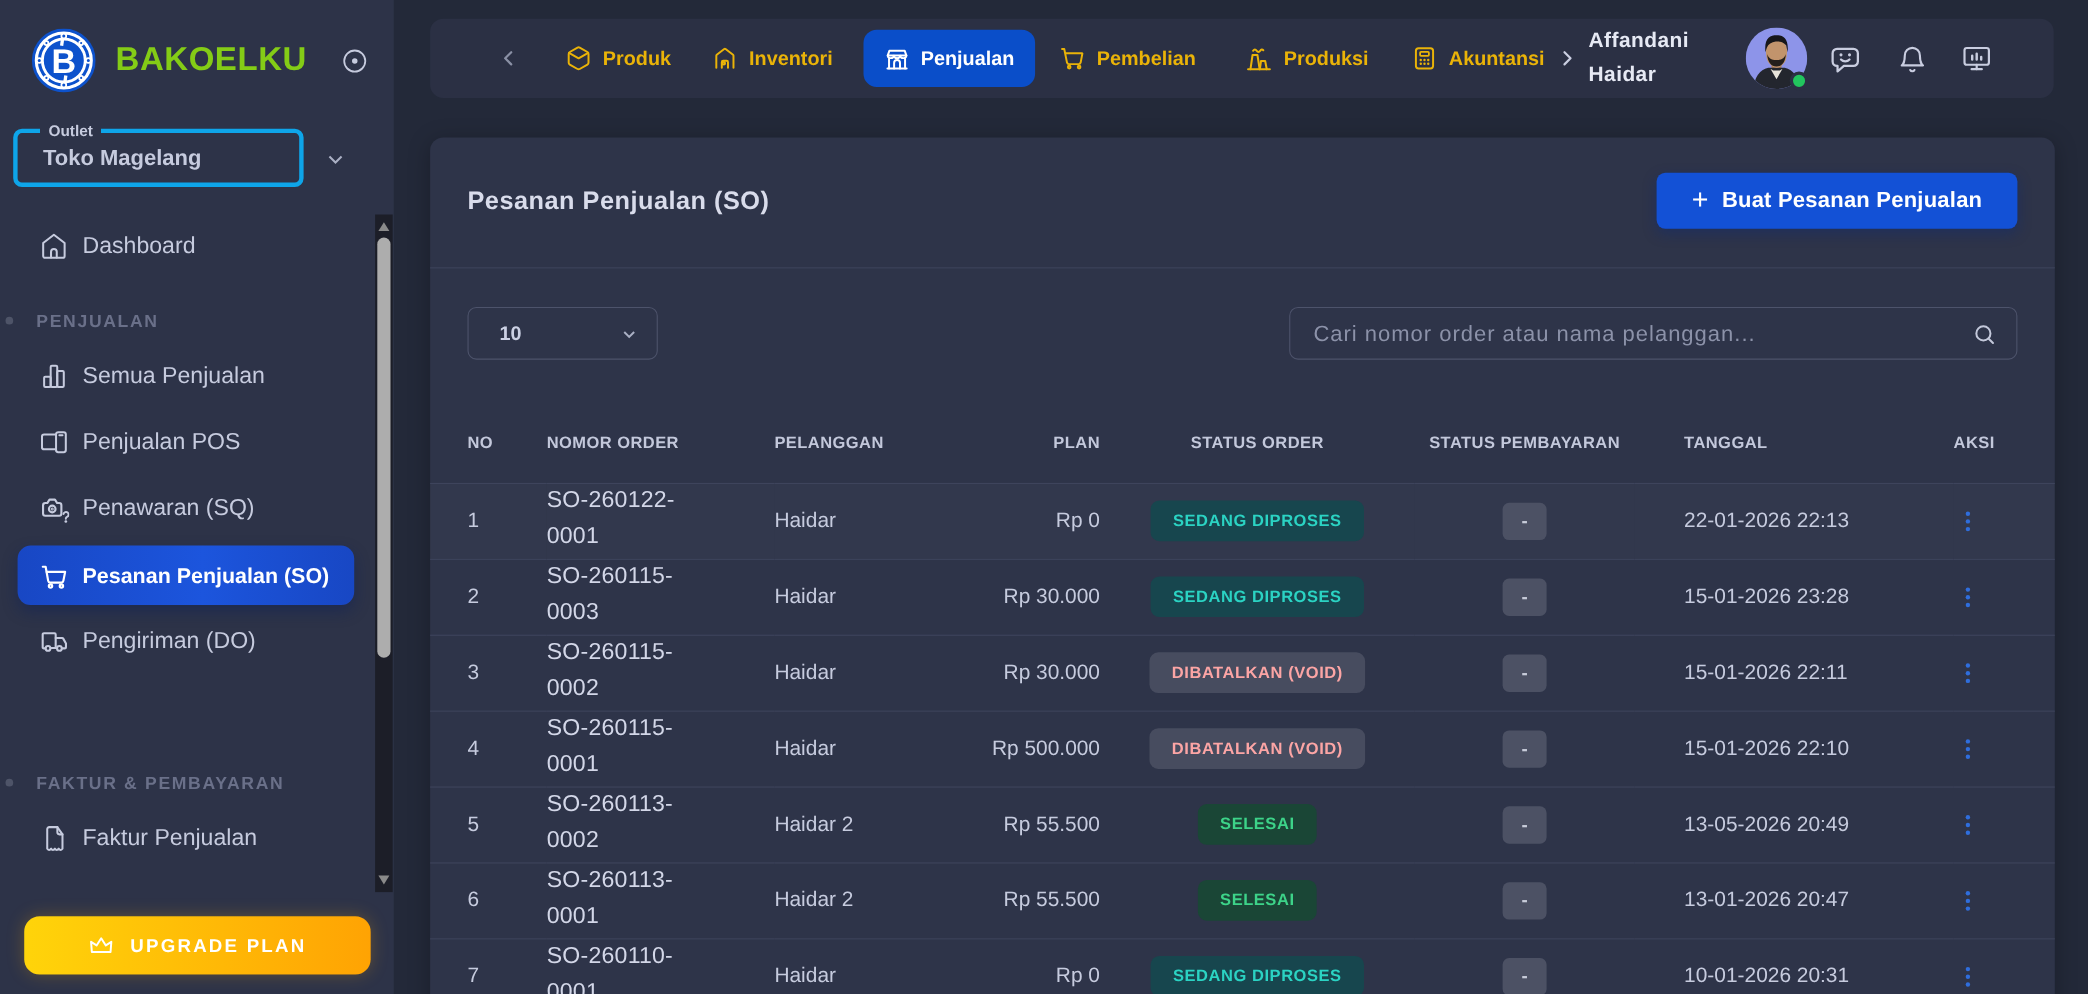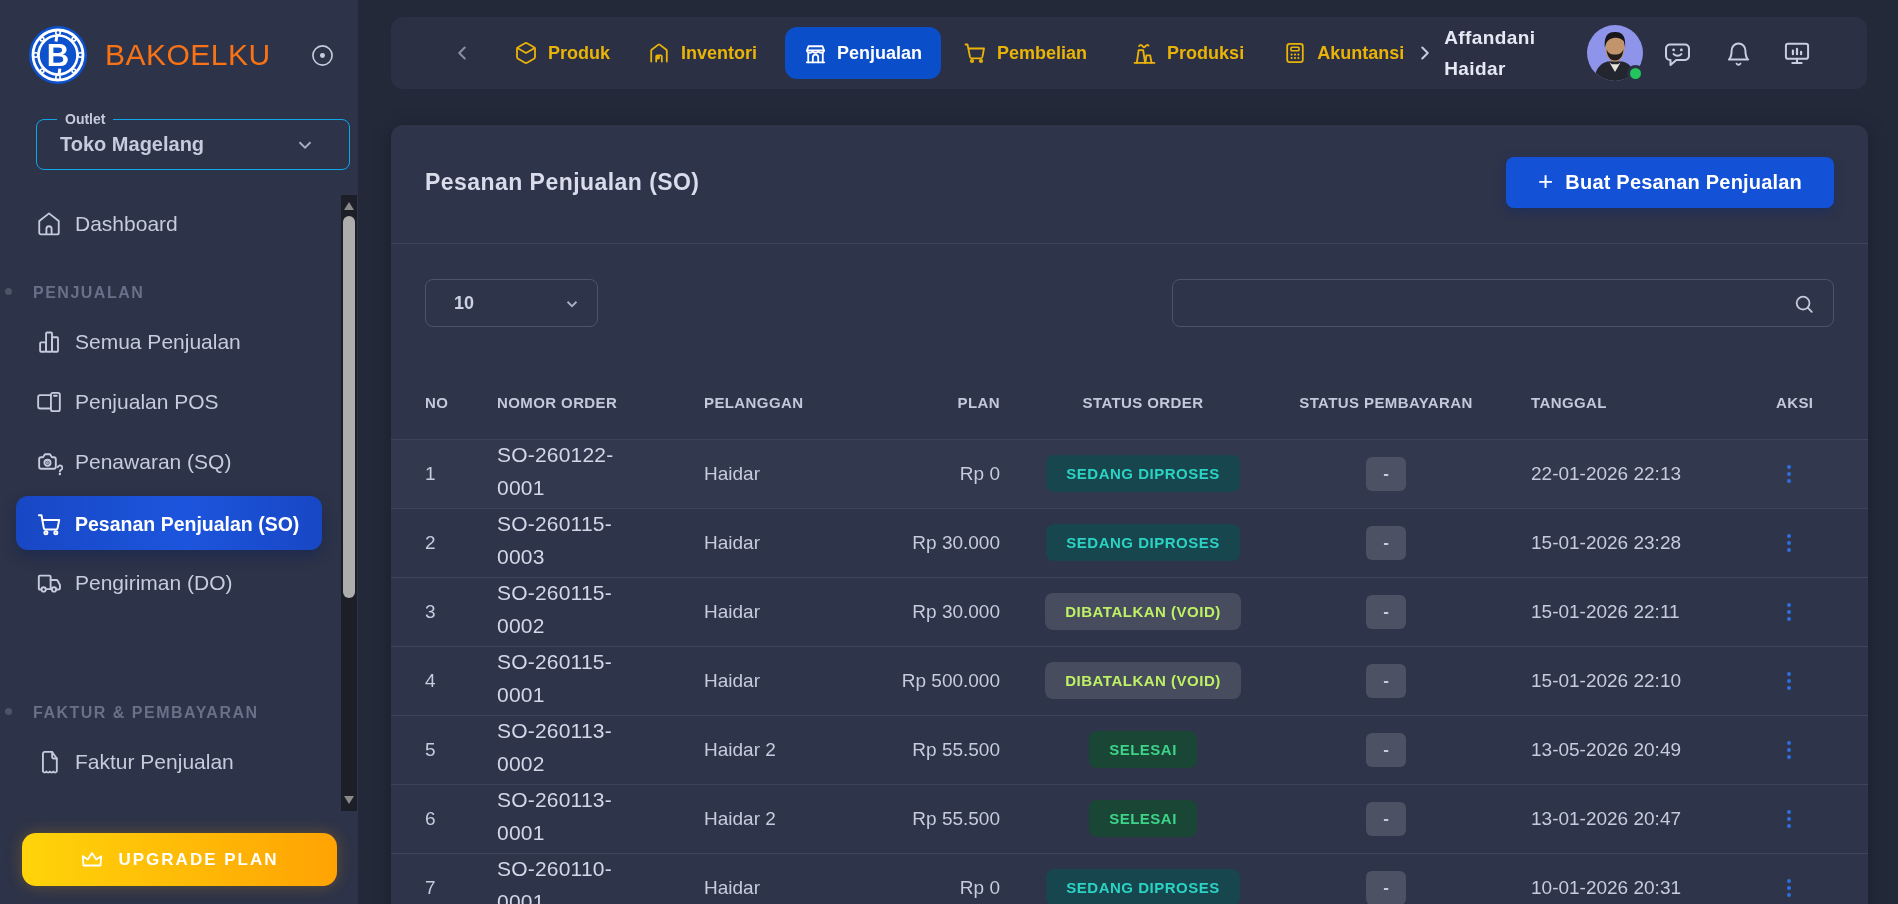--- a/index.html
+++ b/index.html
@@ -1,24 +1,24 @@
 <!DOCTYPE html>
 <html><head>
 <meta charset="utf-8">
 <style>
 * { margin:0; padding:0; box-sizing:border-box; }
 html,body { width:1898px; height:904px; overflow:hidden; background:#232939;
   font-family:"Liberation Sans", sans-serif; }
 
 #sidebar { position:absolute; left:0; top:0; width:358px; height:904px; background:#2d3348; }
 #logo-row { position:absolute; left:29px; top:25px; height:60px; display:flex; align-items:center; }
-#logo-txt { font-size:30px; font-weight:normal; color:#f97316; letter-spacing:0.5px; margin-left:18px; }
+#logo-txt { font-size:30px; font-weight:bold; color:#84cc16; letter-spacing:0.5px; margin-left:18px; }
 #toggle-ic { position:absolute; left:311px; top:44px; color:#c6cbde; }
-#outlet { position:absolute; left:36px; top:111px; width:314px; height:59px;
-  border:1px solid #0ea5e9; border-radius:8px; }
+#outlet { position:absolute; left:12px; top:111px; width:264px; height:59px;
+  border:4px solid #0ea5e9; border-radius:8px; }
 #outlet legend { margin-left:20px; padding:0 8px; font-size:14px; color:#c6cbde; font-weight:bold;}
 #outlet .val { font-size:20px; font-weight:bold; color:#c6cbde; margin:6px 0 0 23px; }
 #outlet-chev { position:absolute; left:294px; top:134px; color:#aab0c4; }
 .mitem { position:absolute; left:0; width:340px; height:56px; display:flex; align-items:center; color:#c6cbde; }
 .mitem svg { position:absolute; left:36px; }
 .mitem .t { position:absolute; left:75px; font-size:21px; }
 .msec { position:absolute; left:33px; font-size:16px; font-weight:bold; letter-spacing:1.5px; color:#6a7089; }
 .mbullet { position:absolute; left:5px; width:7px; height:7px; border-radius:50%; background:#4e5468; }
 #active-pill { position:absolute; left:16px; top:496px; width:306px; height:54px; border-radius:12px;
   background:linear-gradient(90deg,#1847c4,#1c55dd 55%,#1847c4); box-shadow:0 6px 14px rgba(10,30,90,.45); }
@@ -75,21 +75,21 @@
 .ordw { transform:translateY(-3px); }
 .ctot { text-align:right; }
 .cso, .csp { text-align:center; }
 .ctg { padding-left:45px; }
 th.cak { text-align:right; padding-right:58px; }
 td.cak { text-align:center; padding-right:66px; }
 tr.hl td { background:rgba(255,255,255,.022); }
 .badge { display:inline-block; height:37px; line-height:37px; border-radius:8px; font-size:15px;
   font-weight:bold; letter-spacing:.5px; padding:0 20px; }
 .b-proc { background:#17464e; color:#2bd3c3; }
-.b-void { background:#474c5f; color:#bef264; }
+.b-void { background:#474c5f; color:#fca5a5; }
 .b-done { background:#1a4636; color:#3dd389; }
 .b-dash { display:inline-block; width:40px; height:34px; line-height:34px; border-radius:6px;
   background:#4c5164; color:#c8ccda; font-size:17px; font-weight:bold; text-align:center; }
 .dots { display:inline-block; vertical-align:middle; }
 .dots i { display:block; width:4px; height:4px; border-radius:50%; background:#2f6edd; margin:3px 0; }
 </style>
 </head>
 <body>
 <div id="sidebar">
   <div id="logo-row">
@@ -303,20 +303,21 @@
   <h1>Pesanan Penjualan (SO)</h1>
   <div id="btn-create"><span class="plus">+</span>Buat Pesanan Penjualan</div>
   <div class="divider"></div>
   <div id="sel10">
     <div class="v">10</div>
     <svg width="18" height="18" viewBox="0 0 24 24" fill="none" stroke="currentColor" stroke-width="2.4">
         <path d="M6 9l6 6 6-6"></path>
       </svg>
   </div>
   <div id="search">
+    <div class="ph">Cari nomor order atau nama pelanggan...</div>
     <svg width="22" height="22" viewBox="0 0 24 24" fill="none" stroke="currentColor" stroke-width="2" stroke-linecap="round">
         <circle cx="11" cy="11" r="7"></circle>
         <path d="m20.5 20.5-4.5-4.5"></path>
       </svg>
   </div>
   <table>
     <colgroup>
         <col class="c1">
         <col class="c2">
         <col class="c3">

